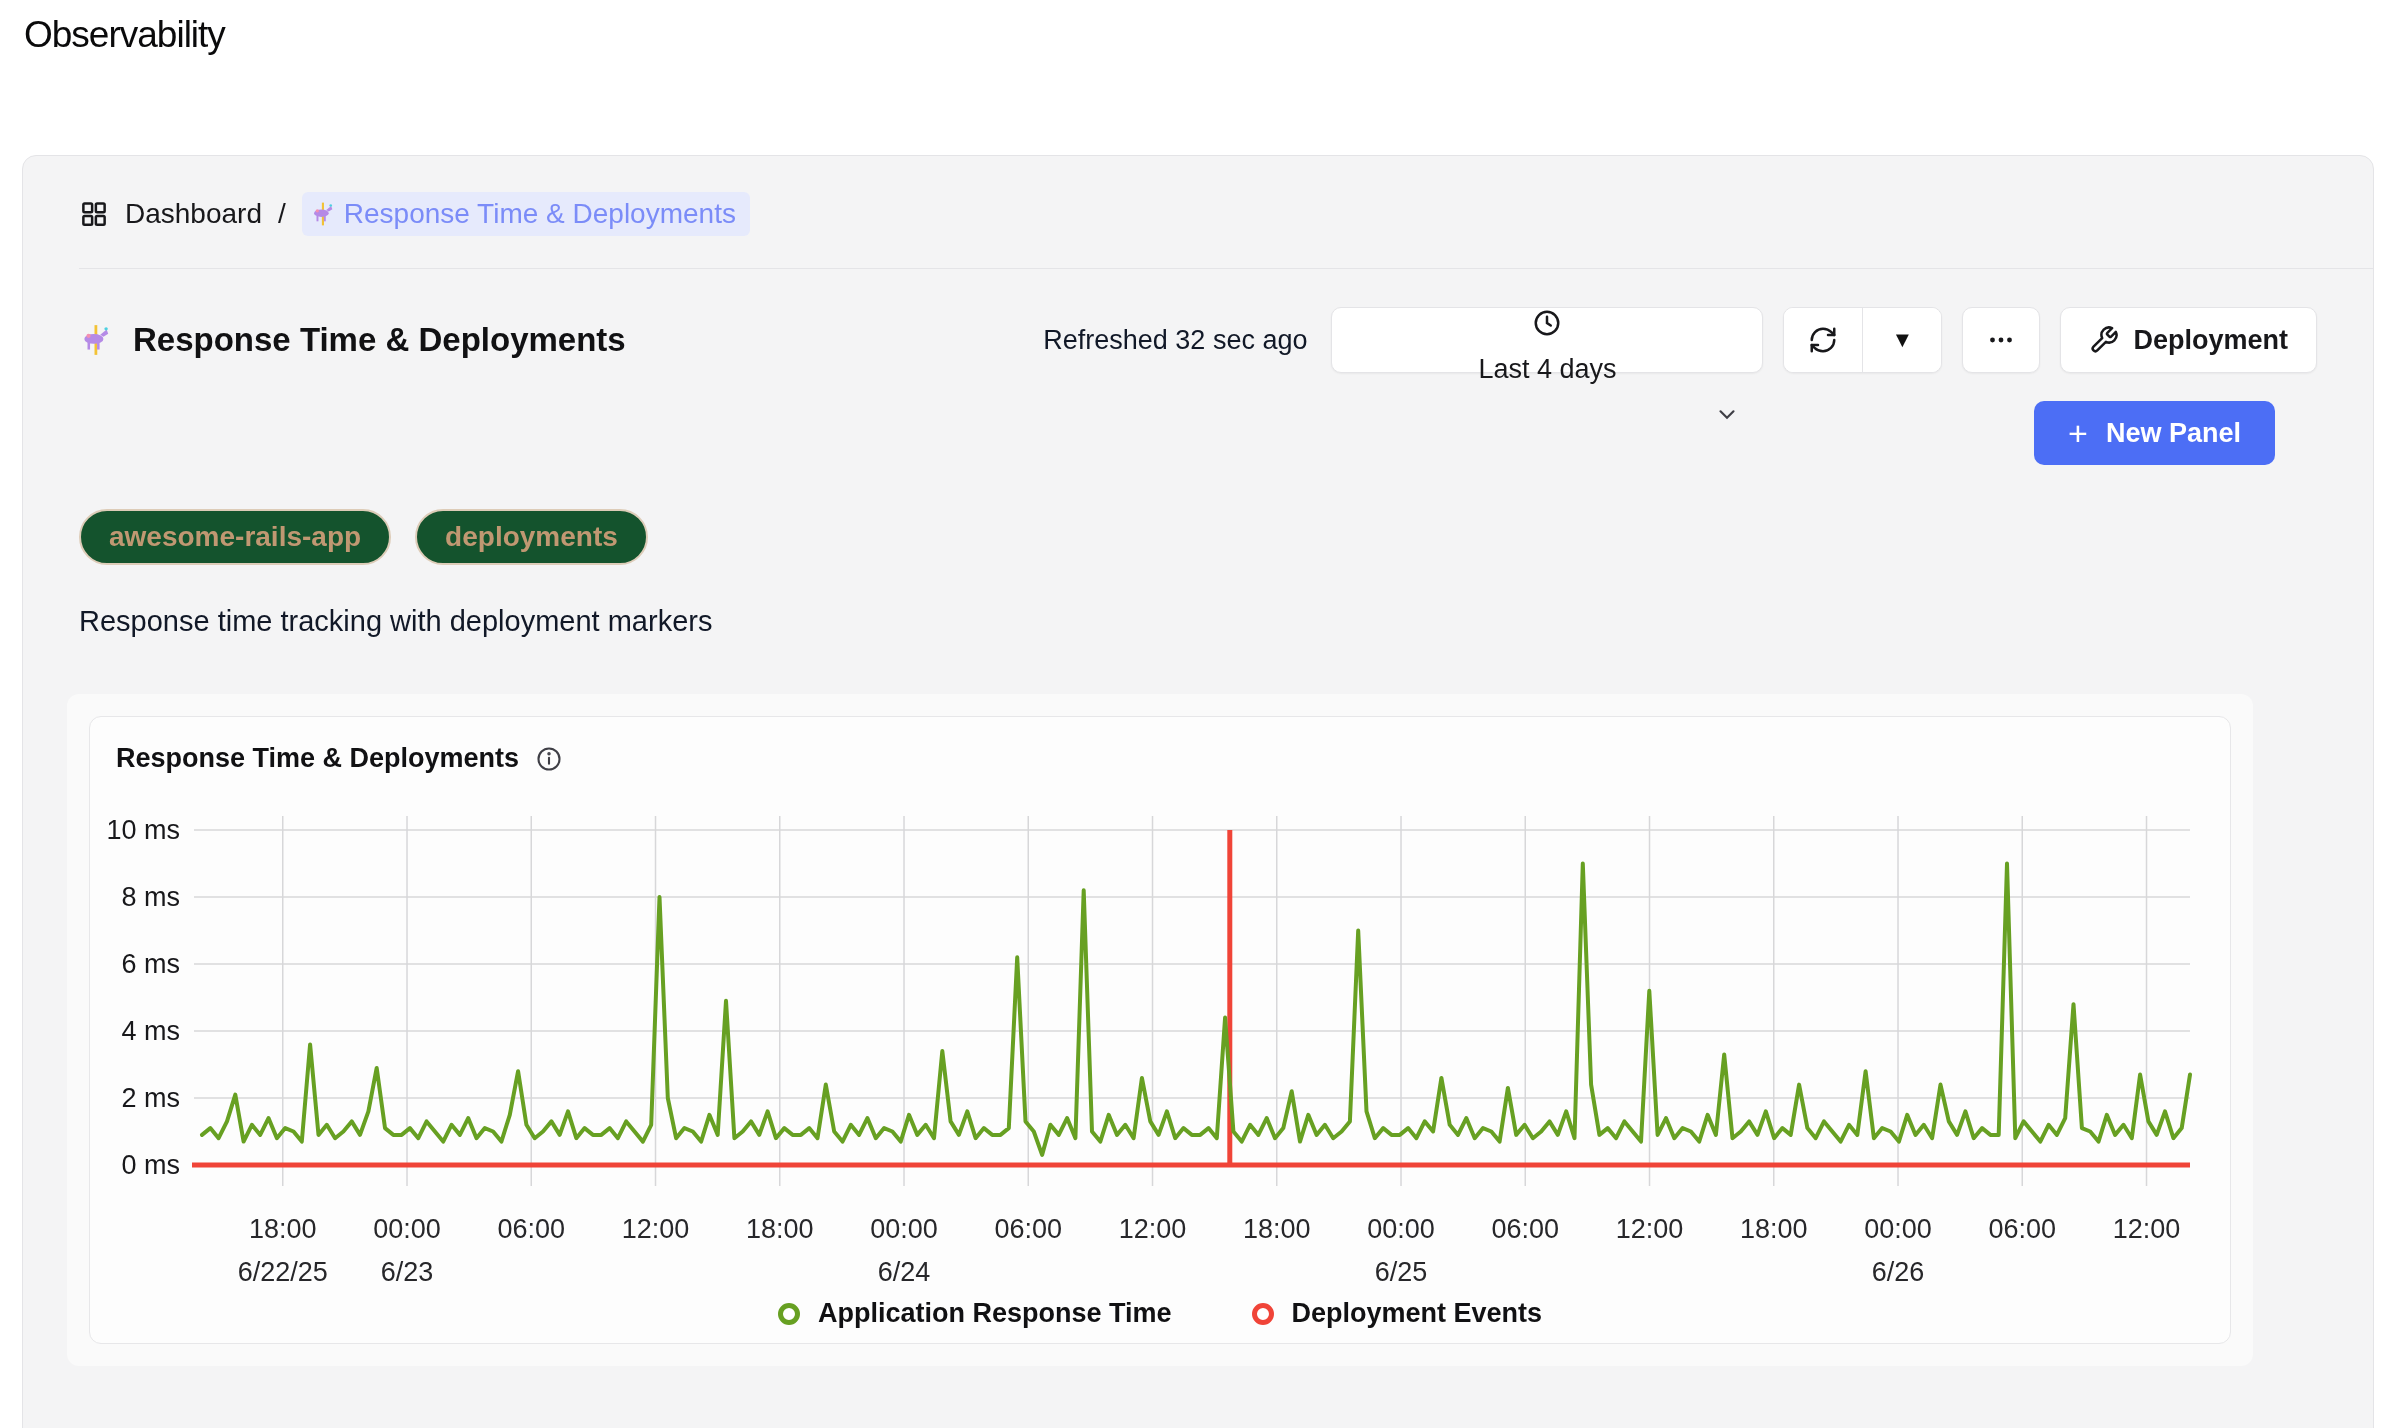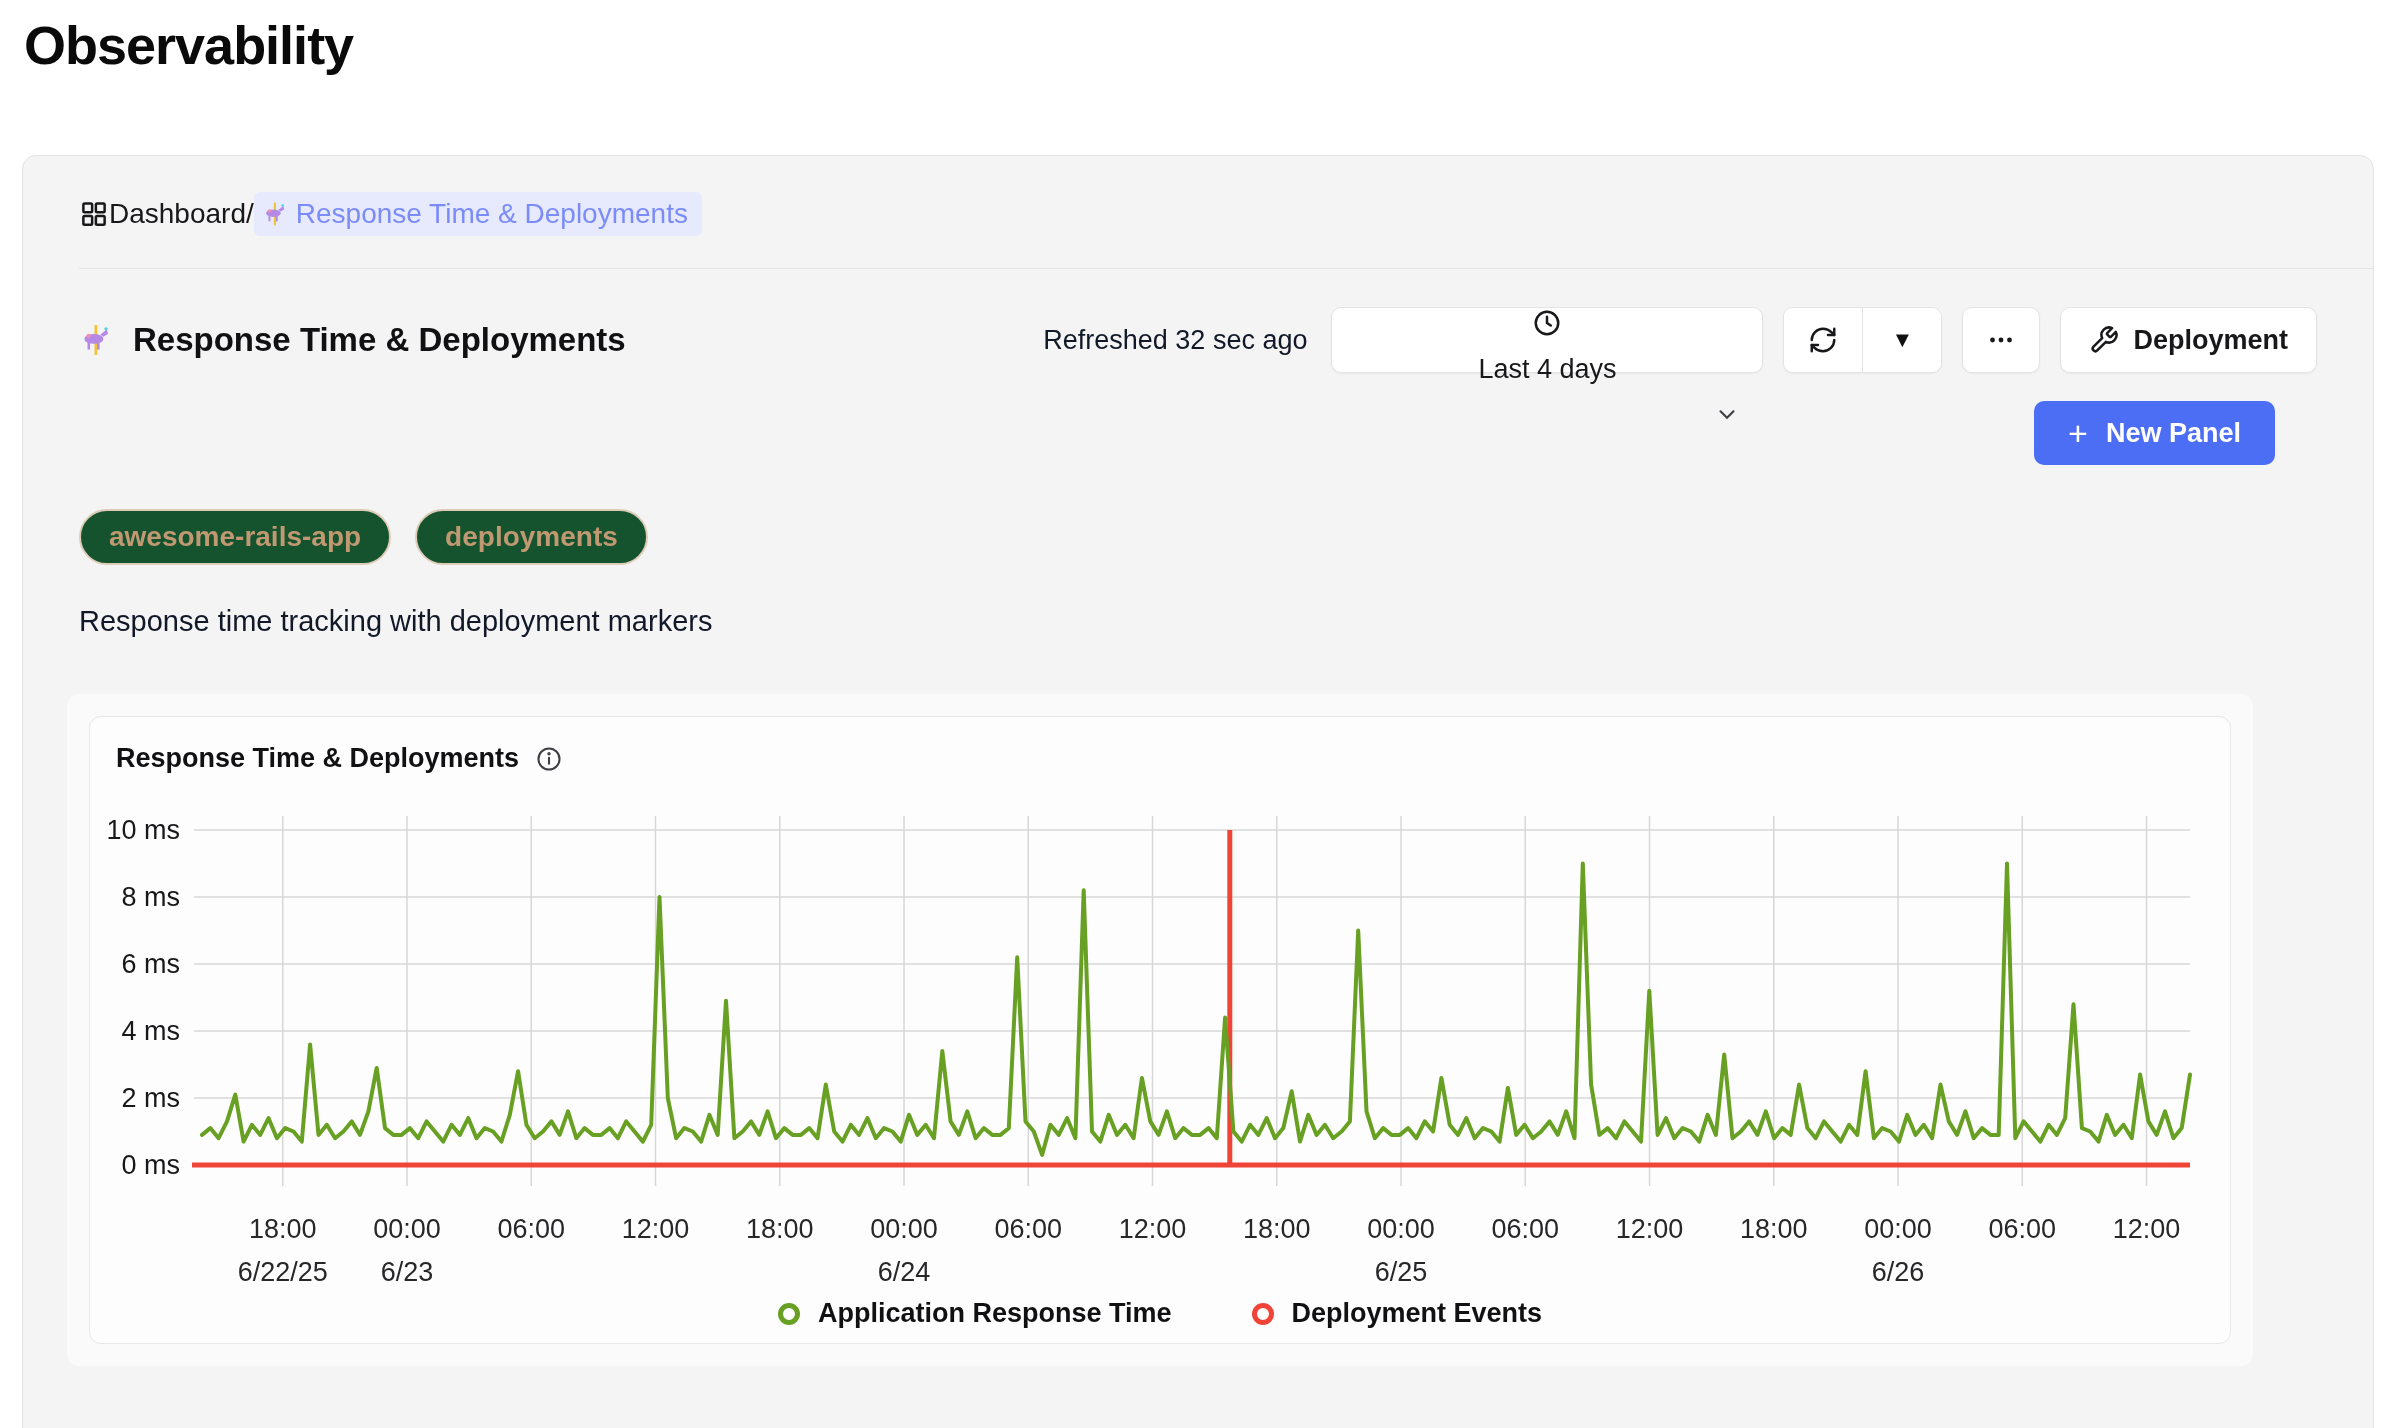--- a/index.html
+++ b/index.html
@@ -3,27 +3,27 @@
 <meta charset="utf-8">
 <style>
   * { box-sizing: border-box; }
   html,body { margin:0; padding:0; }
   body {
     width:2394px; height:1428px; overflow:hidden;
     background:#ffffff; color:#18181b;
     font-family:"Liberation Sans", sans-serif;
     position:relative;
   }
-  .h1 { font-size:54px; font-weight:700; letter-spacing:-1px; margin:14px 0 0 24px; color:#0a0a0b; }
+  .h1 { font-size:37px; font-weight:400; letter-spacing:-1px; margin:14px 0 0 24px; color:#0a0a0b; }
   .card {
     position:absolute; left:22px; top:155px; width:2352px; height:1320px;
     background:#f4f4f5; border:1px solid #e4e4e7; border-radius:14px;
     padding:30px 56px 0 56px;
   }
-  .breadcrumb { display:flex; align-items:center; font-size:28px; font-weight:500; height:56px; }
+  .breadcrumb { display:flex; align-items:center; gap:16px; font-size:28px; font-weight:500; height:56px; }
   .bc-link { color:#18181b; cursor:pointer; }
   .bc-sep { color:#18181b; }
   .bc-chip {
     display:inline-flex; align-items:center; gap:8px;
     background:#e6eafc; color:#7b8cf8; border-radius:6px; padding:6px 14px 6px 8px; cursor:pointer;
   }
   .divider { border-top:1px solid #e4e4e7; margin:26px -56px 0 0; }
   .title-row { display:flex; justify-content:space-between; align-items:center; margin-top:38px; }
   .title-left { display:flex; align-items:center; gap:20px; }
   .title-left h2 { font-size:33px; font-weight:700; margin:0; color:#111113; }

